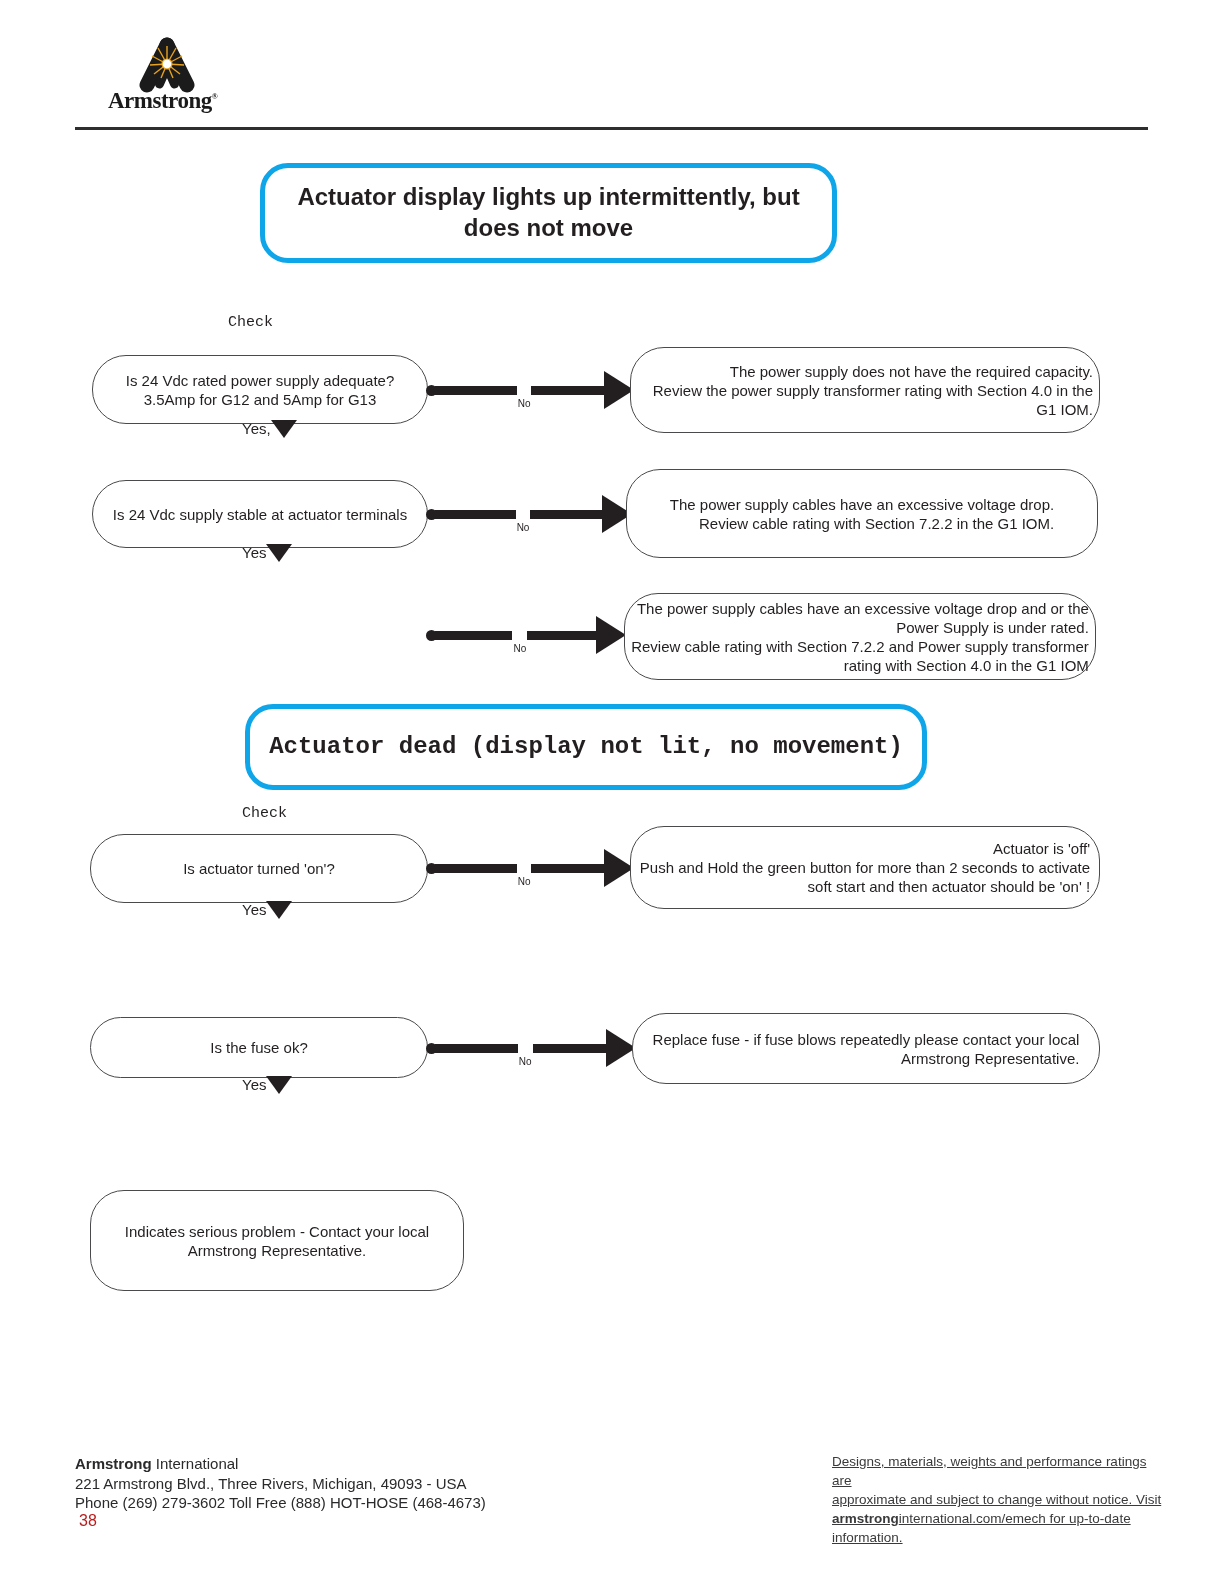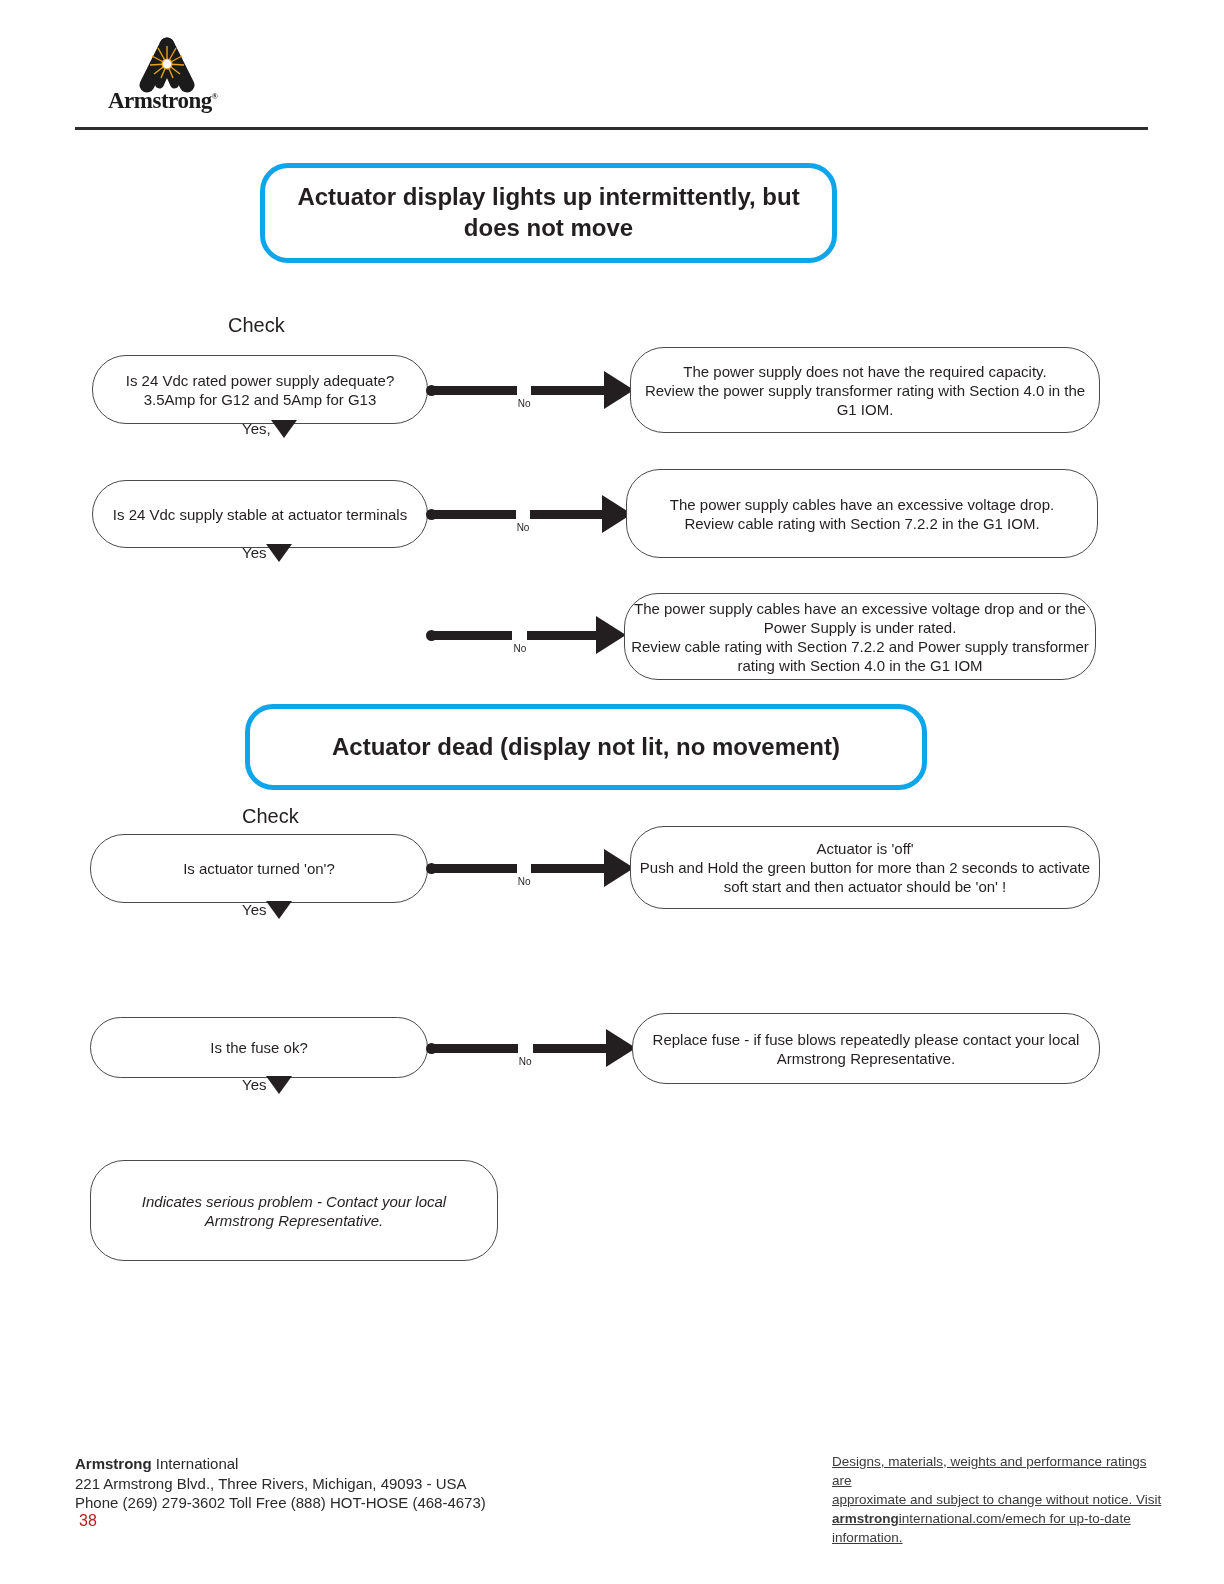--- a/index.html
+++ b/index.html
@@ -13,22 +13,22 @@
     font-family:"Liberation Serif", serif;font-weight:bold;font-size:23px;letter-spacing:-0.5px;color:#1b1b1b;}
   .logo-word sup{font-size:8px;}
   .header-rule{position:absolute;left:75px;top:127px;width:1073px;height:3px;background:#2e2e2e;}
   
   .tbox{position:absolute;border:5px solid #0ea5e9;border-radius:28px;background:#fff;
     display:flex;align-items:center;justify-content:center;text-align:center;
     font-weight:bold;font-size:24px;line-height:1.28;white-space:pre-line;}
   .qbox,.abox,.fbox{position:absolute;border:1px solid #4a4a4c;border-radius:34px;background:#fff;
     display:flex;align-items:center;justify-content:center;text-align:center;
     font-size:15px;line-height:19px;white-space:pre-line;padding:4px 8px;box-sizing:border-box;}
-  .abox{padding:4px 6px;}
-  .check-label{position:absolute;font-size:20px;color:#231f20;}
+  .abox{padding:4px 6px;text-align:right;}
+  .check-label{position:absolute;font-size:15px;color:#231f20;font-family:Liberation Mono, monospace;}
   
   .harrow{position:absolute;display:flex;align-items:center;height:38px;}
   .harrow .dot{width:11px;height:11px;border-radius:50%;background:#231f20;flex:0 0 auto;}
   .harrow .seg1{flex:1 1 auto;height:9px;background:#231f20;margin-left:-2px;}
   .harrow .lbl{font-size:10px;padding:0 1px;flex:0 0 auto;margin-top:27px;}
   .harrow .seg2{flex:0.9 1 auto;height:9px;background:#231f20;}
   .harrow .head{width:0;height:0;border-top:19px solid transparent;border-bottom:19px solid transparent;
     border-left:30px solid #231f20;flex:0 0 auto;margin-left:-1px;}
   
   .varrow{position:absolute;display:flex;flex-direction:row;align-items:flex-start;}
@@ -116,21 +116,21 @@
       <span class="seg1"></span>
     <span class="lbl">No</span>
     <span class="seg2"></span>
       <span class="head"></span>
   </div>
   <div class="abox" style="left:624px;top:593px;width:472px;height:87px;">The power supply cables have an excessive voltage drop and or the
 Power Supply is under rated.
 Review cable rating with Section 7.2.2 and Power supply transformer
 rating with Section 4.0 in the G1 IOM</div>
 
-  <div class="tbox" style="left:245px;top:704px;width:672px;height:76px;">Actuator dead (display not lit, no movement)</div>
+  <div class="tbox" style="left:245px;top:704px;width:672px;height:76px;font-family:Liberation Mono, monospace;">Actuator dead (display not lit, no movement)</div>
 
   <div class="check-label" style="left:242px;top:805px;">Check</div>
 
   <div class="qbox" style="left:90px;top:834px;width:338px;height:69px;">Is actuator turned 'on'?</div>
   <div class="harrow" style="left:426px;top:849px;width:208px;">
     <span class="dot"></span>
       <span class="seg1"></span>
     <span class="lbl">No</span>
     <span class="seg2"></span>
       <span class="head"></span>
@@ -157,21 +157,21 @@
   <div class="abox" style="left:632px;top:1013px;width:468px;height:71px;">Replace fuse - if fuse blows repeatedly please contact your local
 Armstrong Representative.</div>
   <div class="varrow" style="left:242px;top:1076px;width:40px;">
     <span class="dot"></span>
     <span class="seg" style="height:36px;"></span>
     <span class="lbl">Yes</span>
     <span class="seg" style="height:27px;margin-top:0;"></span>
     <span class="head"></span>
   </div>
 
-  <div class="fbox" style="left:90px;top:1160px;width:408px;height:101px;font-style:italic;">Indicates serious problem - Contact your local
+  <div class="fbox" style="left:90px;top:1190px;width:374px;height:101px;">Indicates serious problem - Contact your local
 Armstrong Representative.</div>
 
   <div class="footer-left">
     <div><span class="b">Armstrong</span><span> International</span></div>
     <div>221 Armstrong Blvd., Three Rivers, Michigan, 49093 - USA</div>
     <div>Phone (269) 279-3602 Toll Free (888) HOT-HOSE (468-4673)</div>
   </div>
   <div class="footer-right">
     <div>Designs, materials, weights and performance ratings are</div>
     <div>approximate and subject to change without notice. Visit</div>

